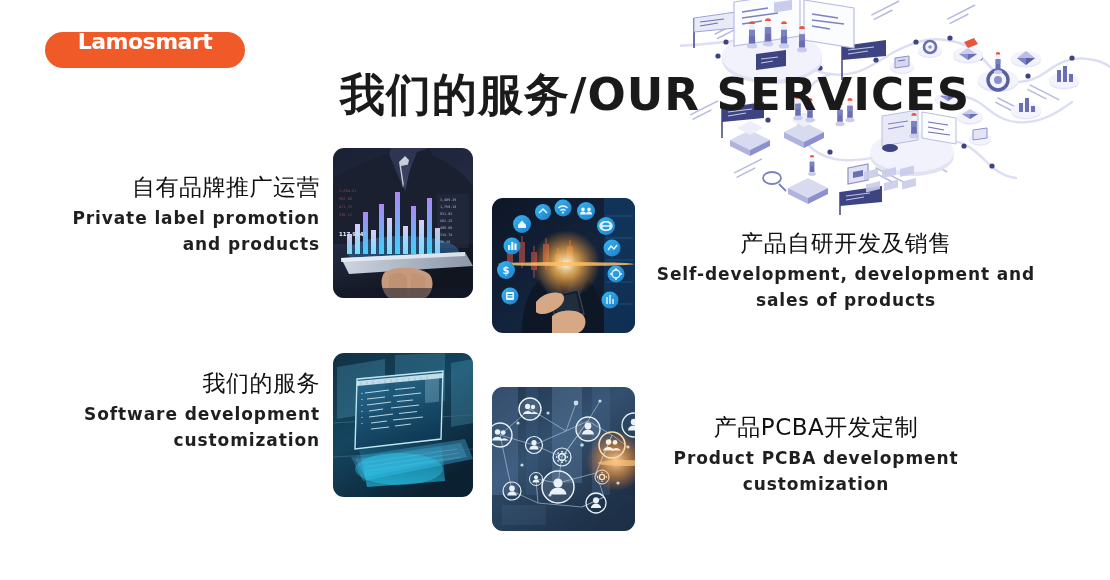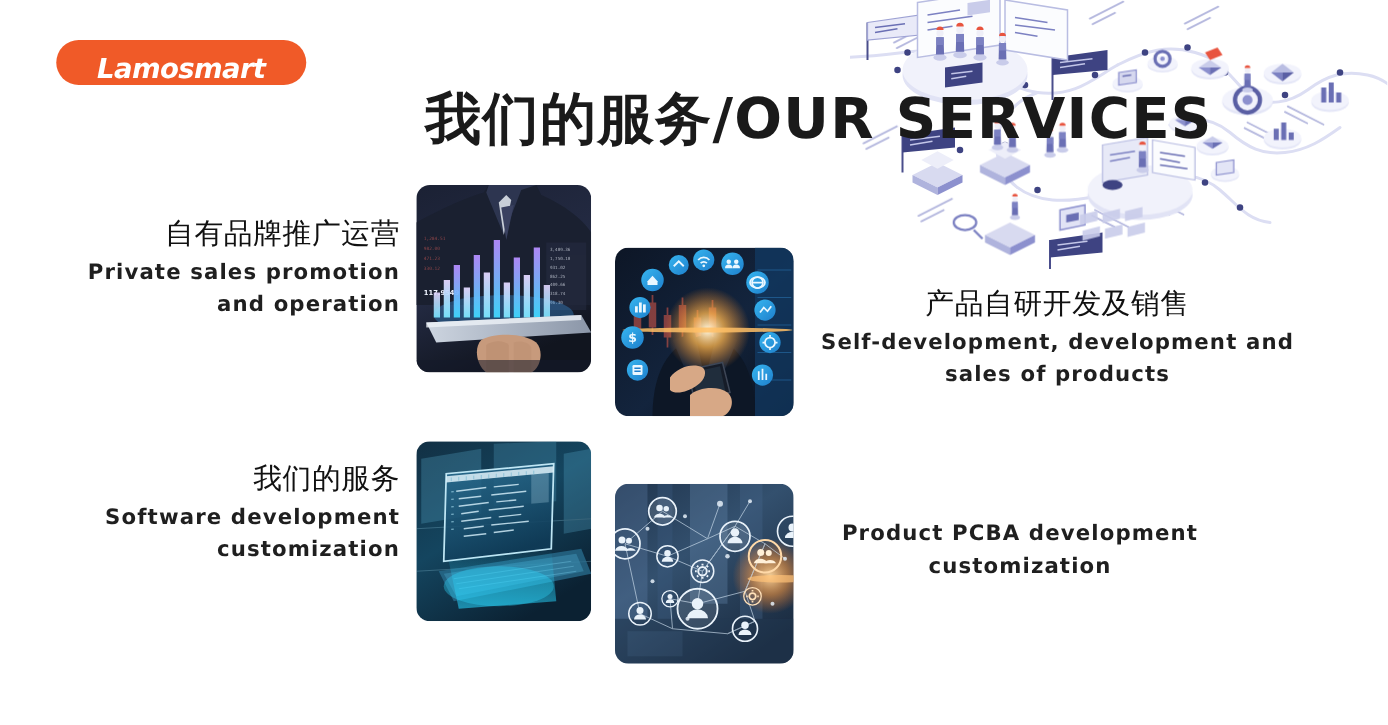--- a/index.html
+++ b/index.html
@@ -14,21 +14,21 @@
     position:absolute;top:0;right:0;width:430px;height:215px;
     pointer-events:none;
   }
   #bg-illustration svg{display:block;width:100%;height:100%;}
 
   
   #logo{
     position:absolute;left:45px;top:32px;
     width:200px;height:36px;
     border-radius:18px;
-    display:flex;align-items:flex-end;justify-content:center;font-style:italic;
+    display:flex;align-items:flex-start;justify-content:center;
   }
   #logo .logo-text{
     color:#ffffff;
     font-size:22px;
     font-weight:bold;
     letter-spacing:-0.5px;
     font-family:"DejaVu Sans",sans-serif;
     line-height:1;
     transform:translateY(-1px);
   }
@@ -391,21 +391,21 @@
 </div>
 
 <div id="logo" style="background: rgb(240, 90, 40);">
   <span class="logo-text" style="color: rgb(255, 255, 255);">Lamosmart</span>
 </div>
 
 <div id="page-title" style="color: rgb(26, 26, 26);">我们的服务/OUR SERVICES</div>
 
 <div class="svc-text align-right" id="svc-text-1">
   <div class="cn">自有品牌推广运营</div>
-  <div class="en">Private sales promotion and operation</div>
+  <div class="en">Private label promotion and products</div>
 </div>
 
 <div class="photo" id="photo-1">
   <svg viewBox="0 0 140 150" xmlns="http://www.w3.org/2000/svg">
     <defs>
       <linearGradient id="g1bg" x1="0" y1="0" x2="0.4" y2="1">
         <stop offset="0" stop-color="#1b2134"></stop>
           <stop offset="0.55" stop-color="#232a42"></stop>
           <stop offset="1" stop-color="#11151f"></stop>
       </linearGradient>
@@ -707,20 +707,21 @@
         <line x1="28" y1="70.5" x2="30" y2="70.3"></line>
     </g>
     <rect x="92" y="34" width="14" height="24" fill="#bfe3f2" opacity="0.25" transform="skewY(-5)"></rect>
 
     <path d="M26,96 L108,86 L112,128 L34,134 Z" fill="url(#g3glow)" opacity="0.6"></path>
     <ellipse cx="66" cy="116" rx="44" ry="16" fill="#2fd9ff" opacity="0.35"></ellipse>
   </svg>
 </div>
 
 <div class="svc-text align-left" id="svc-text-4">
+  <div class="cn">产品PCBA开发定制</div>
   <div class="en">Product PCBA development customization</div>
 </div>
 
 <div class="photo" id="photo-4">
   <svg viewBox="0 0 143 144" xmlns="http://www.w3.org/2000/svg">
     <defs>
       <linearGradient id="g4bg" x1="0" y1="0" x2="0.7" y2="1">
         <stop offset="0" stop-color="#20354e"></stop>
           <stop offset="0.45" stop-color="#33506e"></stop>
           <stop offset="1" stop-color="#1b2c41"></stop>

